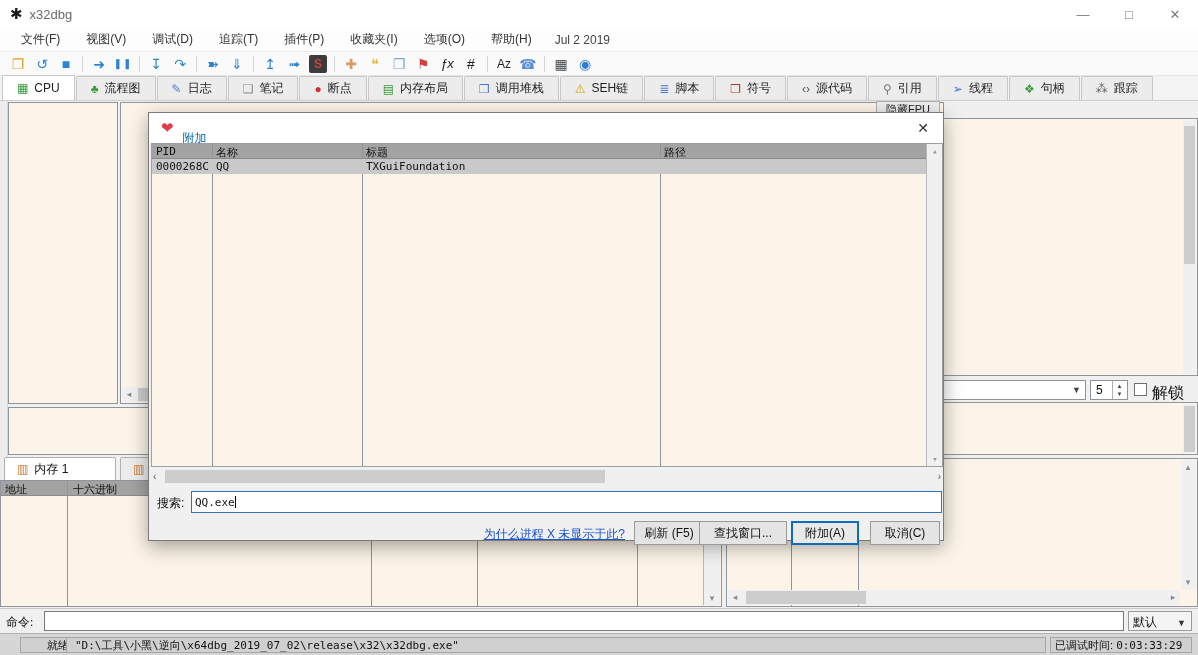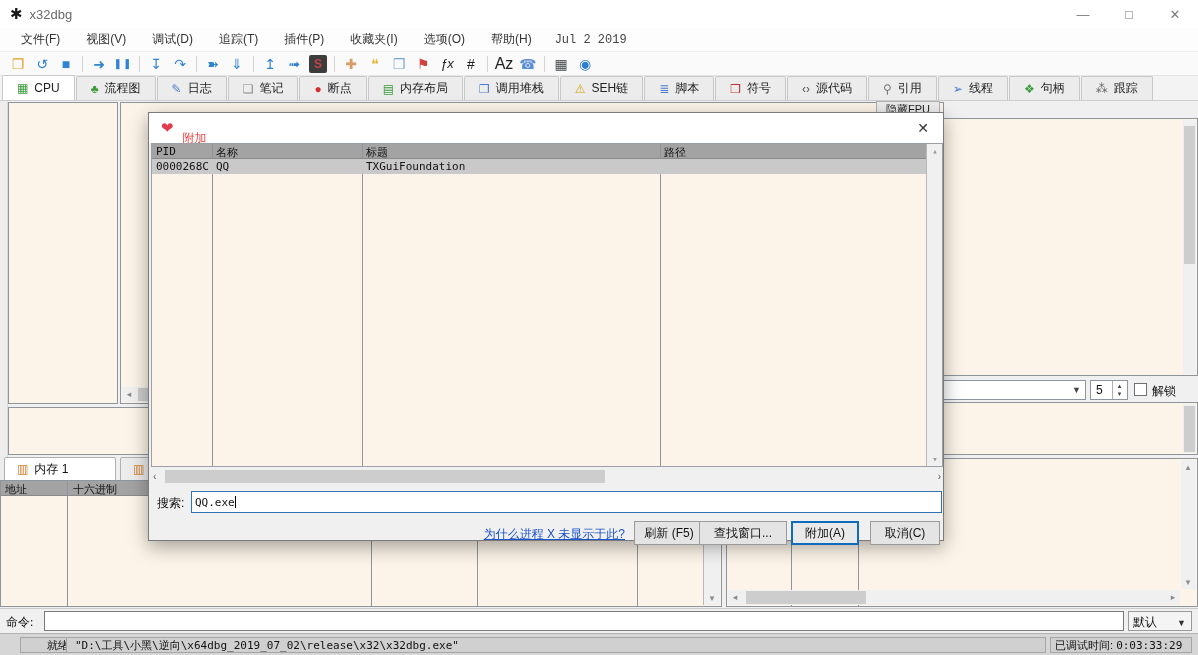--- a/index.html
+++ b/index.html
@@ -13,21 +13,21 @@
 
   
   .titlebar { left:0; top:0; width:1198px; height:28px; background:#ffffff; display:flex; align-items:center; padding-left:10px; }
   .app-icon { font-size:15px; color:#1a1a1a; margin-right:7px; }
   .app-title { color:#6b6b6b; font-size:13px; }
   .win-controls { position:absolute; right:0; top:0; height:28px; display:flex; }
   .win-btn { width:46px; height:28px; display:flex; align-items:center; justify-content:center; color:#7a7a7a; font-size:13px; }
 
   .menubar { left:0; top:28px; width:1198px; height:24px; background:#fdfdfd; display:flex; align-items:center; padding-left:8px; border-bottom:1px solid #ececec; }
   .menu-item { padding:3px 13px; color:#333; }
-  .menu-date { padding:3px 10px; color:#444; font-family:Liberation Mono, monospace; font-size:12px; }
+  .menu-date { padding:3px 10px; color:#444; font-family:Liberation Sans, sans-serif; font-size:12px; }
 
   .toolbar { left:0; top:52px; width:1198px; height:24px; background:#fafafa; display:flex; align-items:center; padding-left:6px; border-bottom:1px solid #e6e6e6; }
   .tbtn { width:24px; height:20px; display:flex; align-items:center; justify-content:center; font-size:14px; line-height:1; }
   .tbtn.scylla { background:#3c3c3c; color:#c04545; width:18px; height:18px; font-weight:bold; font-size:12px; border-radius:2px; margin:0 3px; }
   .tsep { width:1px; height:16px; background:#d4d4d4; margin:0 4px; }
 
   .tabbar { left:0; top:76px; width:1198px; height:25px; background:#f3f3f3; border-bottom:1px solid #cfcfcf; display:flex; align-items:flex-end; padding-left:2px; }
   .tab { height:24px; display:flex; align-items:center; gap:6px; padding:0 14px; border:1px solid #c8c8c8; border-bottom:none; background:#ececec; color:#222; margin-right:1px; border-radius:2px 2px 0 0; }
   .tab.active { background:#ffffff; height:25px; position:relative; z-index:2; }
   .tab .tico { font-size:12px; }
@@ -56,21 +56,21 @@
   .spinner .val { position:absolute; left:5px; top:2px; }
   .spinner .updown { position:absolute; right:1px; top:0; width:14px; height:18px; border-left:1px solid #b0b0b0; font-size:7px; color:#444; display:flex; flex-direction:column; align-items:center; justify-content:center; line-height:1.1; }
   .checkbox { position:absolute; width:13px; height:13px; background:#fff; border:1px solid #707070; }
 
   .minibtn { position:absolute; background:#ececec; border:1px solid #b0b0b0; font-size:11px; display:flex; align-items:center; justify-content:center; color:#222; }
 
   
   .dialog { position:absolute; left:148px; top:112px; width:796px; height:429px; background:#f0f0f0; border:1px solid #7a7a7a; box-shadow:0 6px 18px rgba(0,0,0,.35); z-index:10; }
   .dlg-titlebar { position:absolute; left:0; top:0; right:0; height:30px; background:#fff; display:flex; align-items:center; padding-left:12px; }
   .heart { color:#e23b4e; font-size:15px; margin-right:9px; }
-  .dlg-title { color:#ef4444;margin-top:20px; }
+  .dlg-title { color:#0369a1;margin-top:20px; }
   .dlg-close { position:absolute; right:0; top:0; width:40px; height:30px; display:flex; align-items:center; justify-content:center; color:#333; font-size:14px; }
 
   .dlg-table { position:absolute; left:2px; top:30px; width:792px; height:324px; background:#fcf4e8; border:1px solid #9aa0a6; font-family:"DejaVu Sans Mono",monospace; font-size:11px; }
   .dlg-row { position:absolute; left:0; right:16px; top:15px; height:15px; background:#c9c9c9; }
   .dlg-row span, .dlg-table .grid-header span { white-space:nowrap; overflow:hidden; }
   .dlg-vscroll { position:absolute; right:0; top:0; bottom:0; width:16px; background:#f0f0f0; border-left:1px solid #b8b8b8; }
 
   .dlg-hscroll { position:absolute; left:2px; top:356px; width:792px; height:15px; background:#f0f0f0; }
   .dlg-hscroll .thumb { position:absolute; left:14px; top:1px; width:440px; height:13px; background:#cdcdcd; }
 
@@ -137,21 +137,21 @@
   <span class="tbtn" style="color:#2f83d4">➟</span>
   <span class="tbtn scylla">S</span>
   <span class="tsep"></span>
   <span class="tbtn" style="color:#d89b63">✚</span>
   <span class="tbtn" style="color:#e3b83a">❝</span>
   <span class="tbtn" style="color:#7aa7d8">❒</span>
   <span class="tbtn" style="color:#d24040">⚑</span>
   <span class="tbtn" style="color:#222;font-style:italic;font-size:13px">ƒx</span>
   <span class="tbtn" style="color:#222">#</span>
   <span class="tsep"></span>
-  <span class="tbtn" style="color:#222;font-size:16px">Az</span>
+  <span class="tbtn" style="color:#222;font-size:12px">Az</span>
   <span class="tbtn" style="color:#5b8dd6">☎</span>
   <span class="tsep"></span>
   <span class="tbtn" style="color:#44494e">▦</span>
   <span class="tbtn" style="color:#2d7dd2">◉</span>
 </div>
 
 <div class="abs tabbar">
   <div class="tab active">
       <span class="tico" style="color:#3a9a3a">▦</span>
       <span>CPU</span>
@@ -234,21 +234,21 @@
 </div>
 
 <div class="combo" style="left:730px;top:380px;width:356px">
     <span class="arrow">▼</span>
   </div>
 <div class="spinner" style="left:1090px;top:380px;width:38px">
   <span class="val">5</span>
   <span class="updown">▴<br>▾</span>
 </div>
 <div class="checkbox" style="left:1134px;top:383px"></div>
-<span class="abs" style="left:1152px;top:383px;font-size:12px">解锁</span>
+<span class="abs" style="left:1152px;top:383px;font-size:16px">解锁</span>
 
 <div class="panel" style="left:726px;top:402px;width:472px;height:53px">
   <div class="sb" style="right:1px;top:1px;bottom:1px;width:13px">
     <div class="thumb" style="left:1px;top:2px;width:11px;height:46px"></div>
   </div>
 </div>
 
 <div class="panel" style="left:8px;top:407px;width:714px;height:48px"></div>
 
 <div class="mtab active" style="left:4px;top:457px;width:112px">

